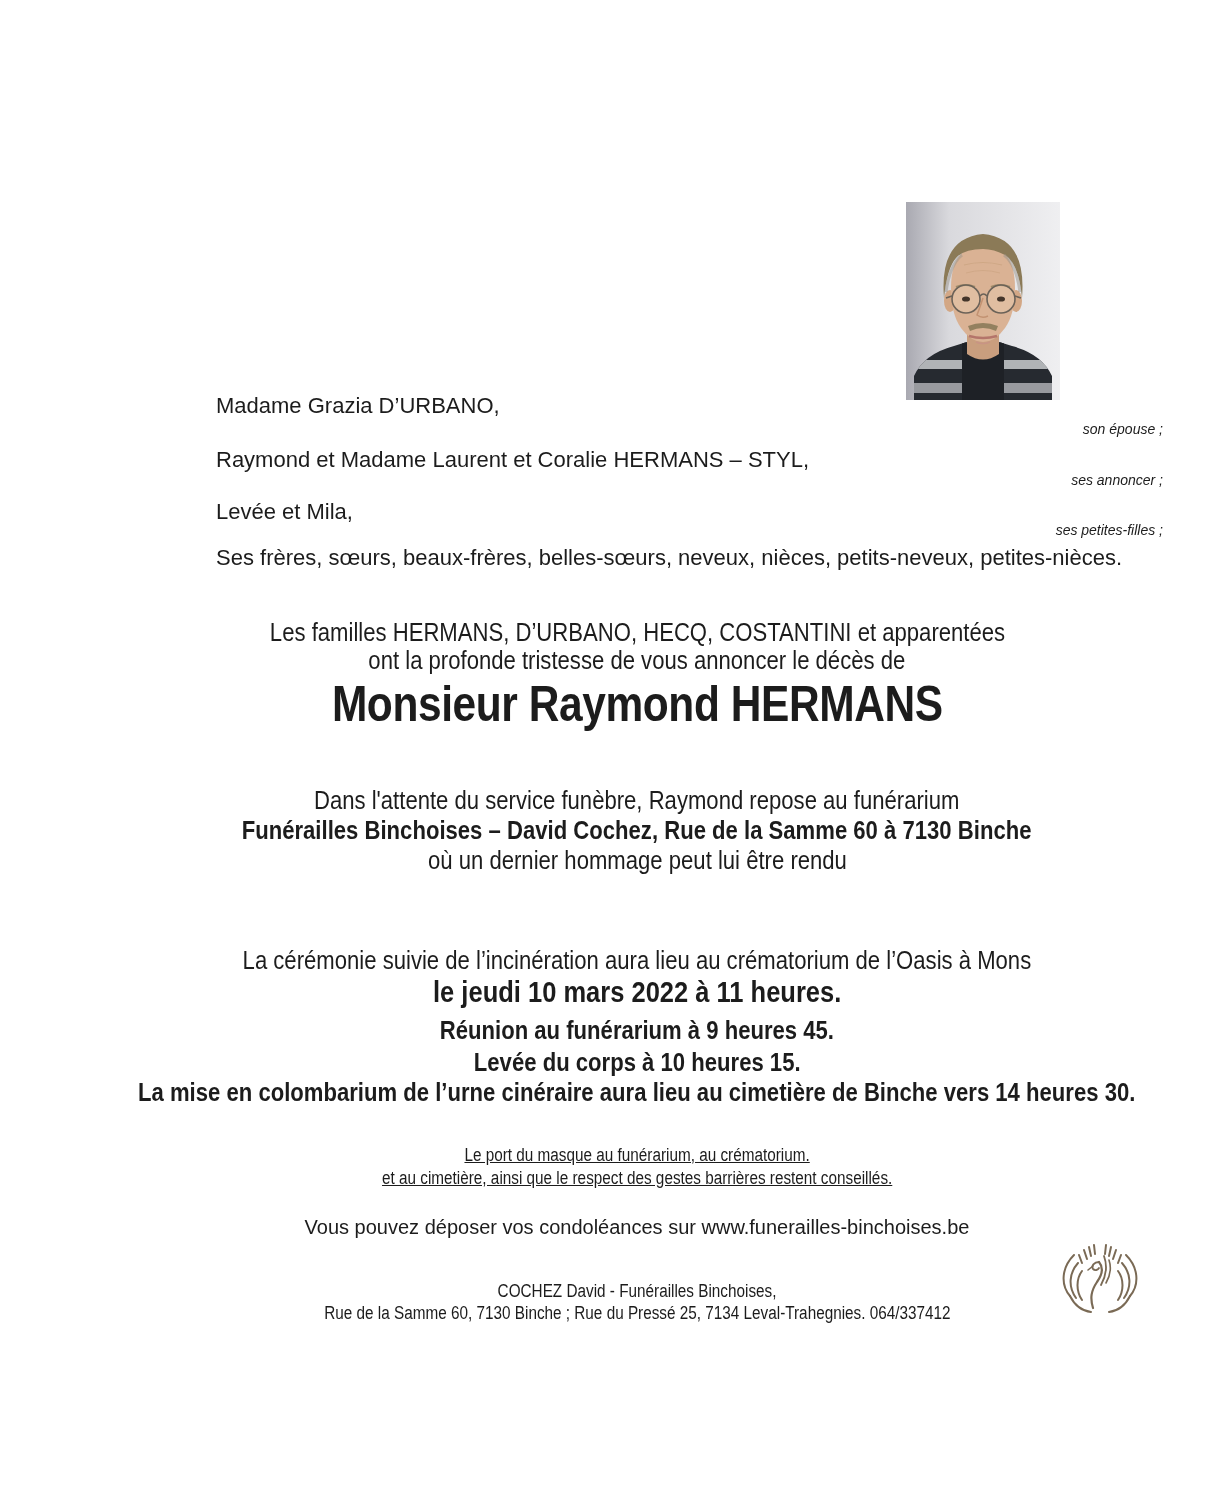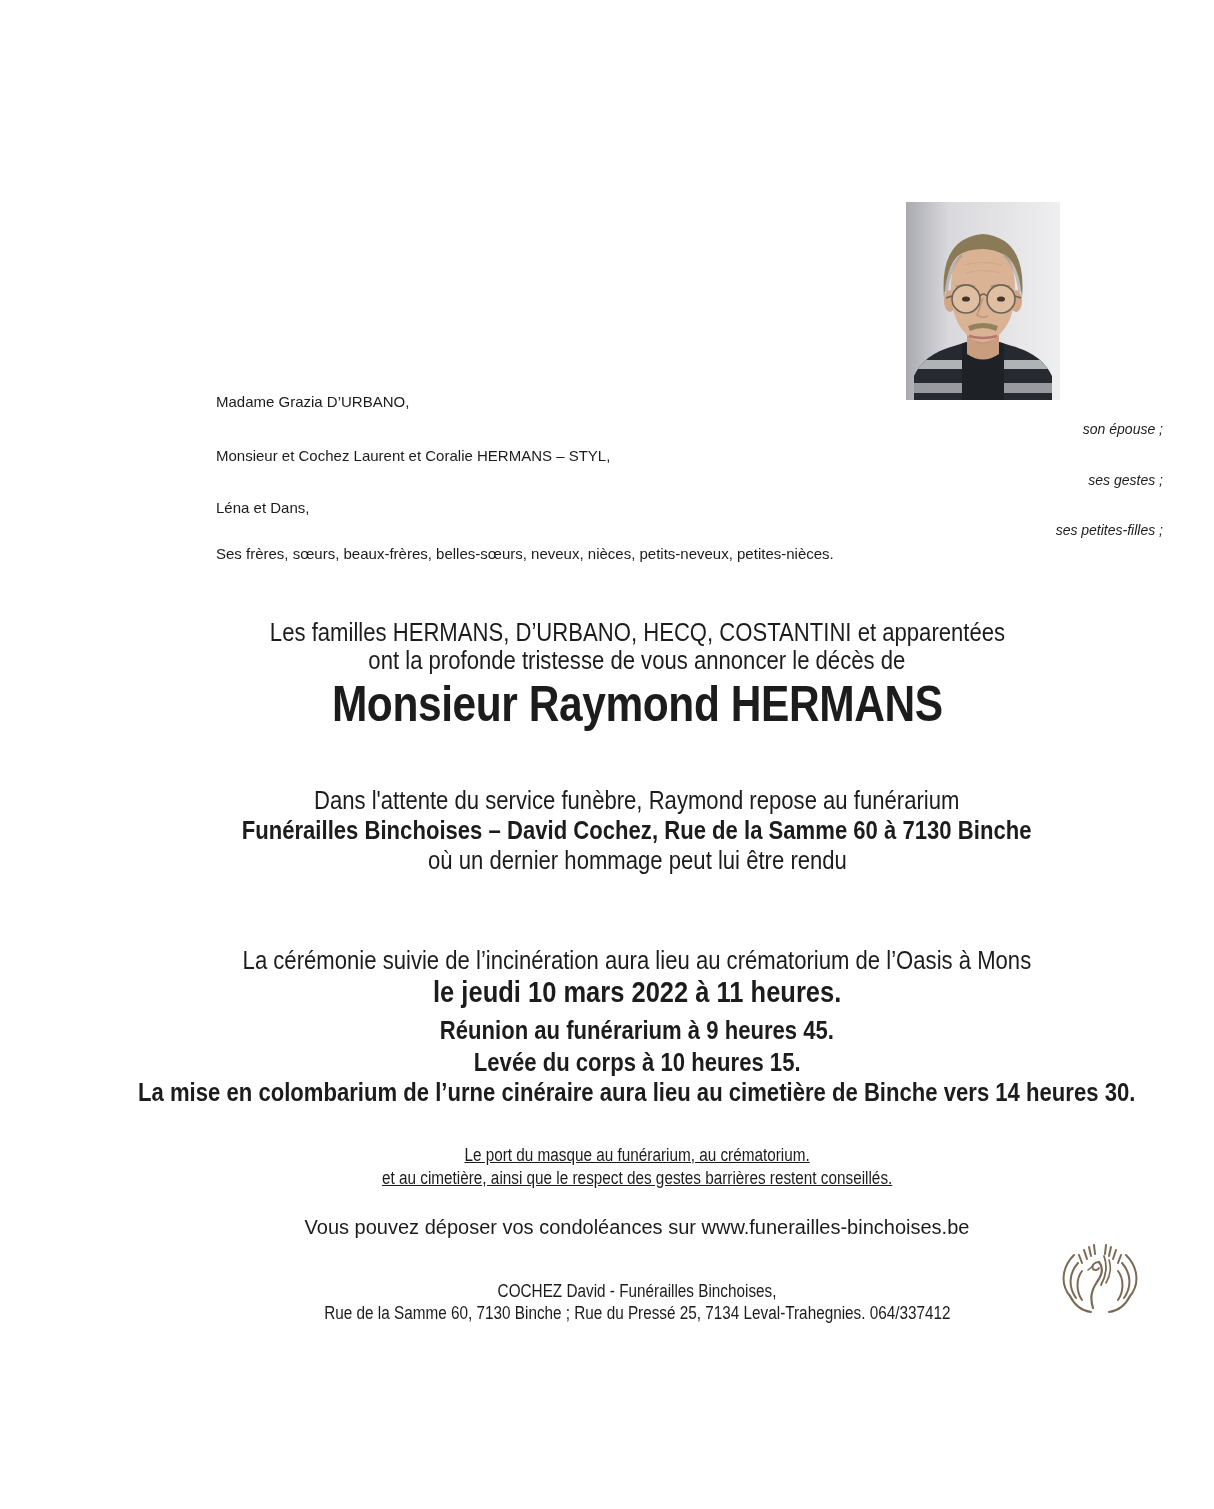--- a/index.html
+++ b/index.html
@@ -6,21 +6,21 @@
   .sheet{
     position:relative;
     width:1214px;height:1509px;
     background:#ffffff;
     font-family:"Liberation Sans", sans-serif;
     color:#1c1c1c;
     overflow:hidden;
   }
   .abs{position:absolute;}
   
-  .intro-left{left:216px;font-size:15px;line-height:1.2;white-space:nowrap;}
+  .intro-left{left:216px;font-size:22px;line-height:1.2;white-space:nowrap;}
   .intro-right{right:51px;font-size:14px;font-style:italic;text-align:right;white-space:nowrap;}
   
   .center-line{left:48px;width:1178px;text-align:center;line-height:1.15;}
   .cond{display:inline-block;transform:scaleX(0.85);transform-origin:50% 0;white-space:nowrap;}
   .t-reg{font-size:26px;}
   .t-bold{font-size:26px;font-weight:bold;}
   .t-name{font-size:50px;font-weight:bold;line-height:1;letter-spacing:-0.5px;}
   .t-sub{font-size:18px;}
   .t-date{font-size:30px;font-weight:bold;line-height:1;}
   .t-small-u{font-size:18px;text-decoration:underline;}
@@ -74,23 +74,23 @@
       <ellipse cx="95" cy="97" rx="4" ry="2.6" fill="#43352a"></ellipse>
       <path d="M77,96 Q73,108 71,113 Q76,117 82,114" stroke="#c29272" stroke-width="1.5" fill="none"></path>
       <path d="M62,124 Q77,118 92,124 L90,129 Q77,123 64,129 Z" fill="#93805f"></path>
       <path d="M63,134 Q77,138 91,134" stroke="#b4756a" stroke-width="2.4" fill="none"></path>
       <path d="M70,140 Q77,143 84,140" stroke="#c89484" stroke-width="1.6" fill="none"></path>
     </svg>
   </div>
 
   <div class="abs intro-left" style="top:393px">Madame Grazia D’URBANO,</div>
   <div class="abs intro-right" style="top:421px">son épouse ;</div>
-  <div class="abs intro-left" style="top:447px">Monsieur et Cochez Laurent et Coralie HERMANS – STYL,</div>
-  <div class="abs intro-right" style="top:472px">ses gestes ;</div>
-  <div class="abs intro-left" style="top:499px">Léna et Dans,</div>
+  <div class="abs intro-left" style="top:447px">Raymond et Madame Laurent et Coralie HERMANS – STYL,</div>
+  <div class="abs intro-right" style="top:472px">ses annoncer ;</div>
+  <div class="abs intro-left" style="top:499px">Levée et Mila,</div>
   <div class="abs intro-right" style="top:522px">ses petites-filles ;</div>
   <div class="abs intro-left" style="top:545px">Ses frères, sœurs, beaux-frères, belles-sœurs, neveux, nièces, petits-neveux, petites-nièces.</div>
 
   <div class="abs center-line" style="top:618px">
     <span class="cond t-reg">Les familles HERMANS, D’URBANO, HECQ, COSTANTINI et apparentées</span>
   </div>
   <div class="abs center-line" style="top:646px">
     <span class="cond t-reg">ont la profonde tristesse de vous annoncer le décès de</span>
   </div>
   <div class="abs center-line" style="top:679px">

